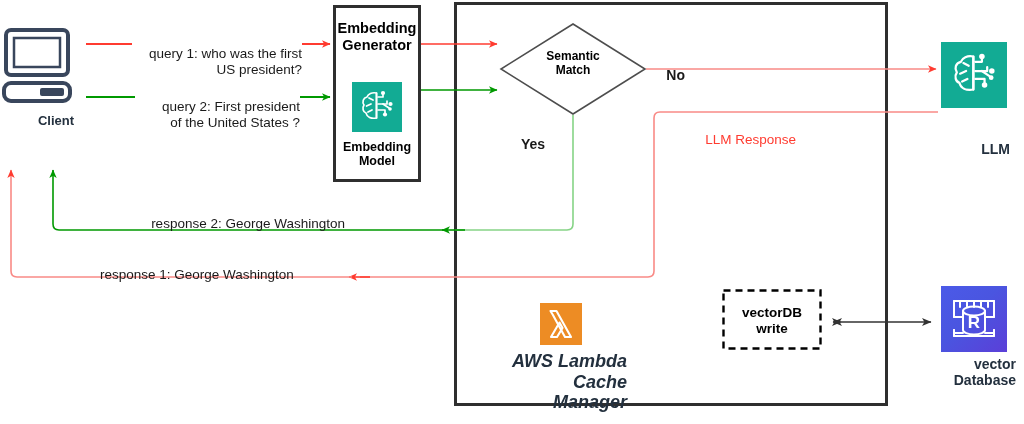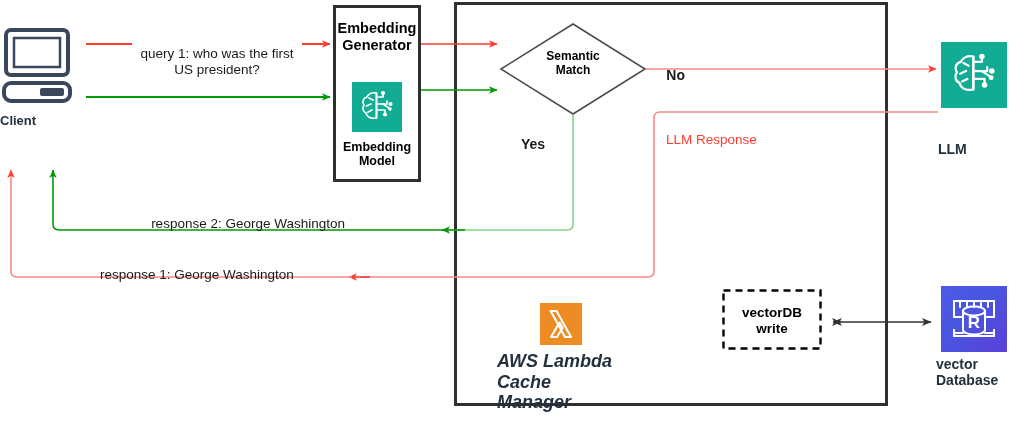--- a/index.html
+++ b/index.html
@@ -19,29 +19,29 @@
     overflow: hidden;
   }
   #svg-layer {
     position: absolute;
     left: 0; top: 0;
     width: 1024px;
     height: 424px;
   }
   .node-caption {
     position: absolute;
-    text-align: left;
+    text-align: right;
     font-family: "Liberation Sans", sans-serif;
     font-weight: bold;
     color: #23303e;
     line-height: 1.15;
   }
   .edge-label {
     position: absolute;
-    text-align: center;
+    text-align: right;
     font-family: "Liberation Sans", sans-serif;
     color: #1a1a1a;
     line-height: 1.2;
     white-space: pre-line;
   }
   .edge-label.bold {
     font-weight: bold;
   }
   .edge-label.red-text {
     color: #ff3b30;
@@ -162,29 +162,33 @@
   </div>
 
   <div class="edge-label bold" style="left:645px; top:50px; width:40px; font-size:14px; text-align:right;">
     <span>No</span>
   </div>
 
   <div class="edge-label bold" style="left:521px; top:119px; width:46px; font-size:14px; text-align:left;">
     <span>Yes</span>
   </div>
 
-  <div class="edge-label red-text" style="left:666px; top:116px; width:130px; font-size:13.5px; text-align:left;">
+  <div class="edge-label red-text" style="left:666px; top:116px; width:130px; font-size:13.5px; text-align:right;">
     <span>LLM Response</span>
   </div>
 
   <div class="edge-label" style="left:132px; top:30px; width:170px; font-size:13.5px; background:#ffffff;">
     <span>query 1: who was the first
 US president?</span>
   </div>
 
+  <div class="edge-label" style="left:135px; top:83px; width:165px; font-size:13.5px; background:#ffffff;">
+    <span>query 2: First president
+of the United States ?</span>
+  </div>
 
   <div class="edge-label" style="left:120px; top:200px; width:225px; font-size:13.5px; text-align:right;">
     <span>response 2: George Washington</span>
   </div>
 
   <div class="edge-label" style="left:100px; top:251px; width:225px; font-size:13.5px; text-align:left;">
     <span>response 1: George Washington</span>
   </div>
 
   <div class="box-label" style="left:724px; top:305px; width:96px; font-size:13.5px;">

